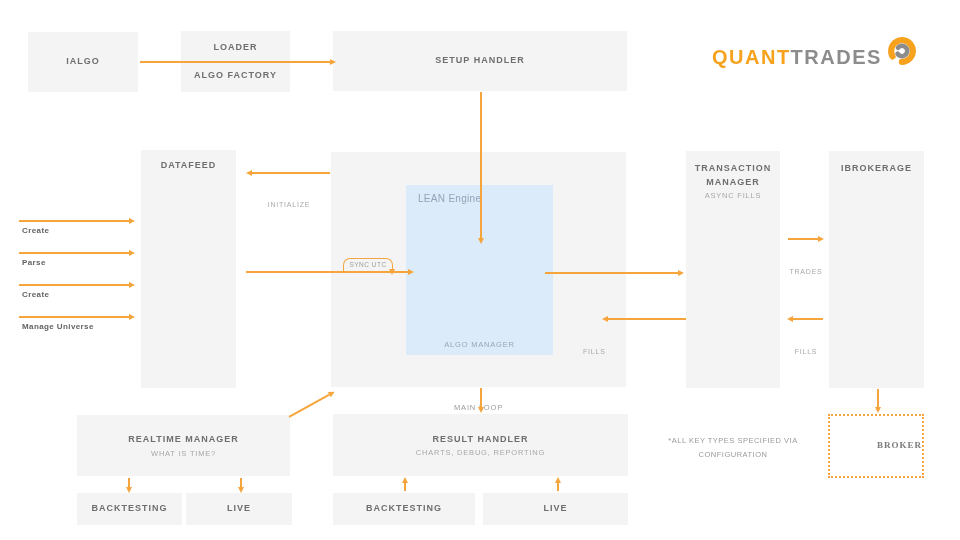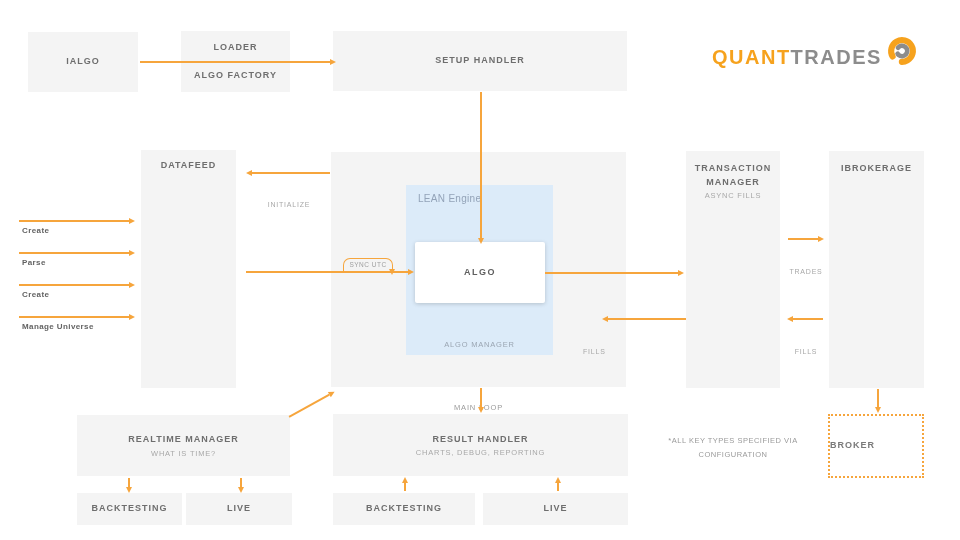--- a/index.html
+++ b/index.html
@@ -41,21 +41,21 @@
   }
   .mlbl {
     position:absolute; font-size:8px; font-weight:bold; color:#636363; letter-spacing:0.4px; white-space:nowrap;
   }
   .note {
     position:absolute; font-size:7.5px; color:#9a9a9a; letter-spacing:0.5px;
     text-align:center; line-height:1.8;
   }
   .broker {
     position:absolute; background:#ffffff; border:2px dotted #f6a53c;
-    display:flex; align-items:center; justify-content:flex-start;
+    display:flex; align-items:center; justify-content:flex-end;font-family:Liberation Serif, serif;
   }
   .broker .bt { color:#7a7a7a; }
   
   .line { position:absolute; background:#f6a53c; }
   .line.h { height:1.5px; }
   .line.v { width:1.5px; }
   .head { position:absolute; width:0; height:0; display:block; }
   .head.r { right:-6px; top:50%; transform:translateY(-50%);
             border-top:3.5px solid transparent; border-bottom:3.5px solid transparent; border-left:6px solid #f6a53c; }
   .head.l { left:-6px; top:50%; transform:translateY(-50%);
@@ -112,23 +112,20 @@
     <div class="bt">DATAFEED</div>
   </div>
 
   <div class="box" style="left:331px; top:152px; width:295px; height:235px"></div>
 
   <div class="lean" style="left:406px; top:185px; width:147px; height:170px">
     <div class="lean-title">LEAN Engine</div>
     <div class="lean-footer">ALGO MANAGER</div>
   </div>
 
-  <div class="algo-box" style="left:415px; top:242px; width:130px; height:61px">
-    <div class="bt">ALGO</div>
-  </div>
 
   <div class="lbl" style="left:331px; top:359px; width:295px; text-align:center; font-size:7.5px; color:#9b9b9b">MAIN LOOP</div>
 
   <div class="box top-align" style="left:829px; top:151px; width:95px; height:237px; padding-top:11px">
     <div class="bt">IBROKERAGE</div>
   </div>
 
   <div class="box top-align" style="left:686px; top:151px; width:94px; height:237px; padding-top:11px">
     <div class="bt" style="width:82px">TRANSACTION MANAGER</div>
     <div class="bsub">ASYNC FILLS</div>

